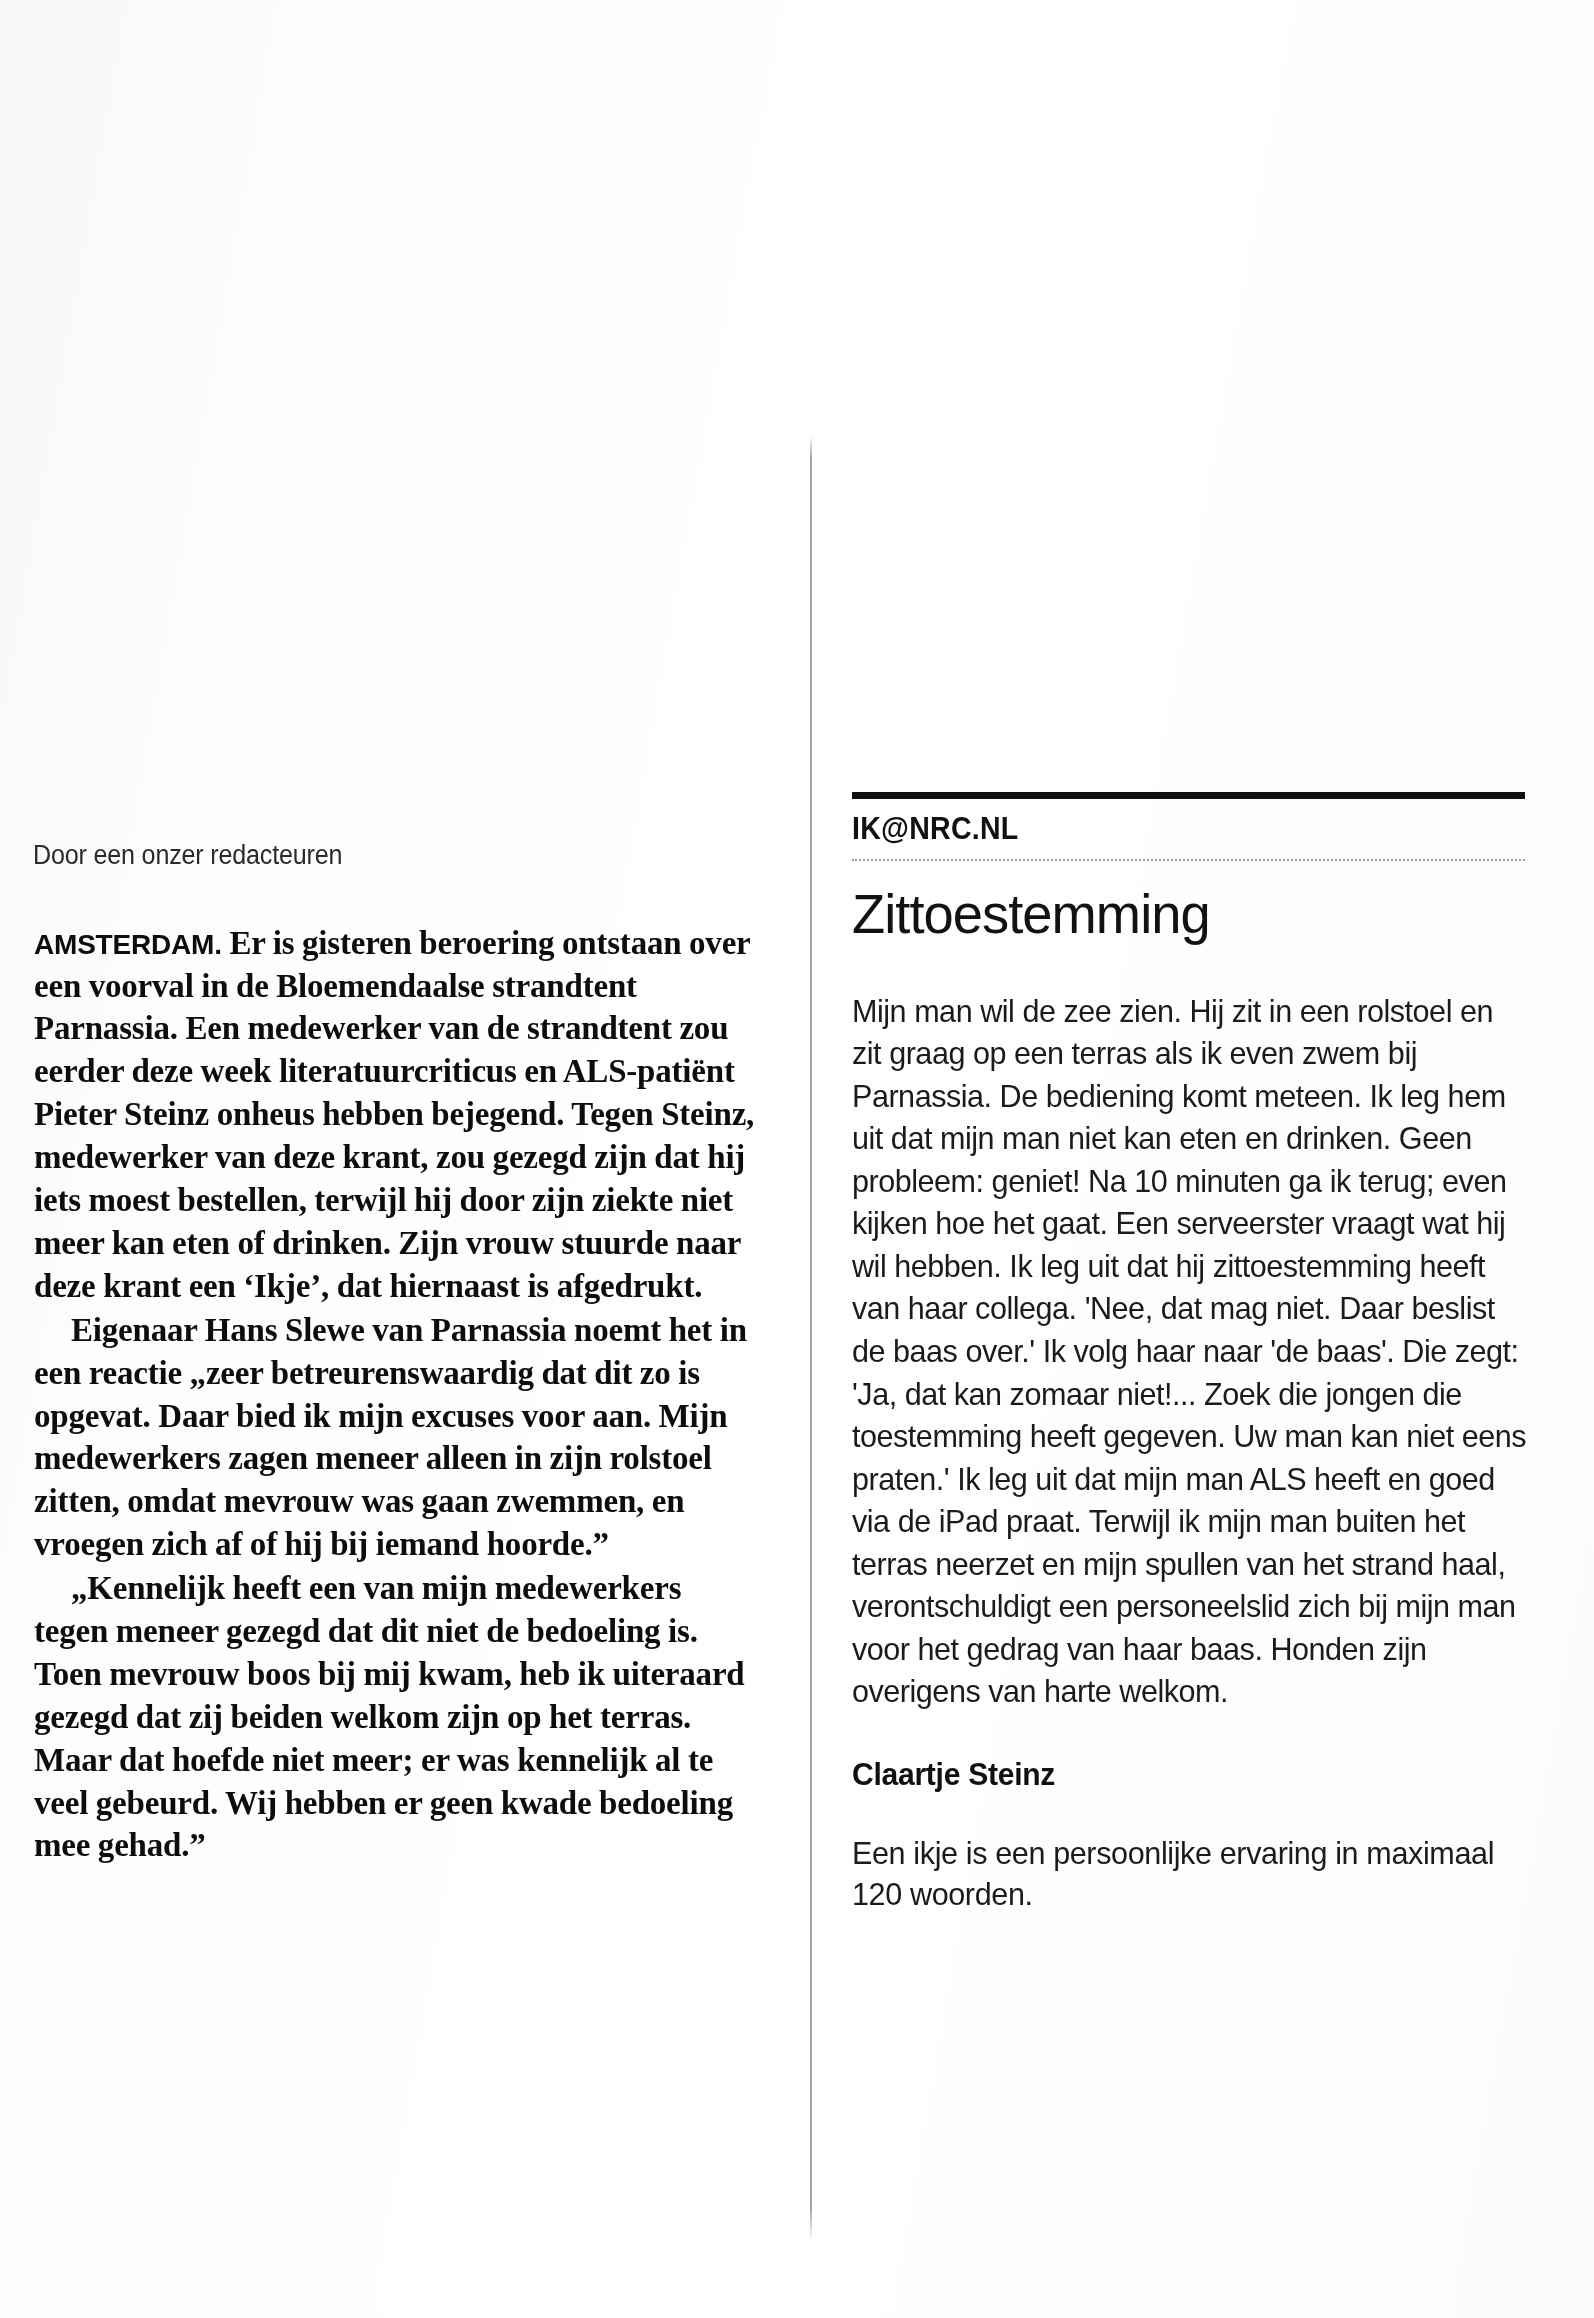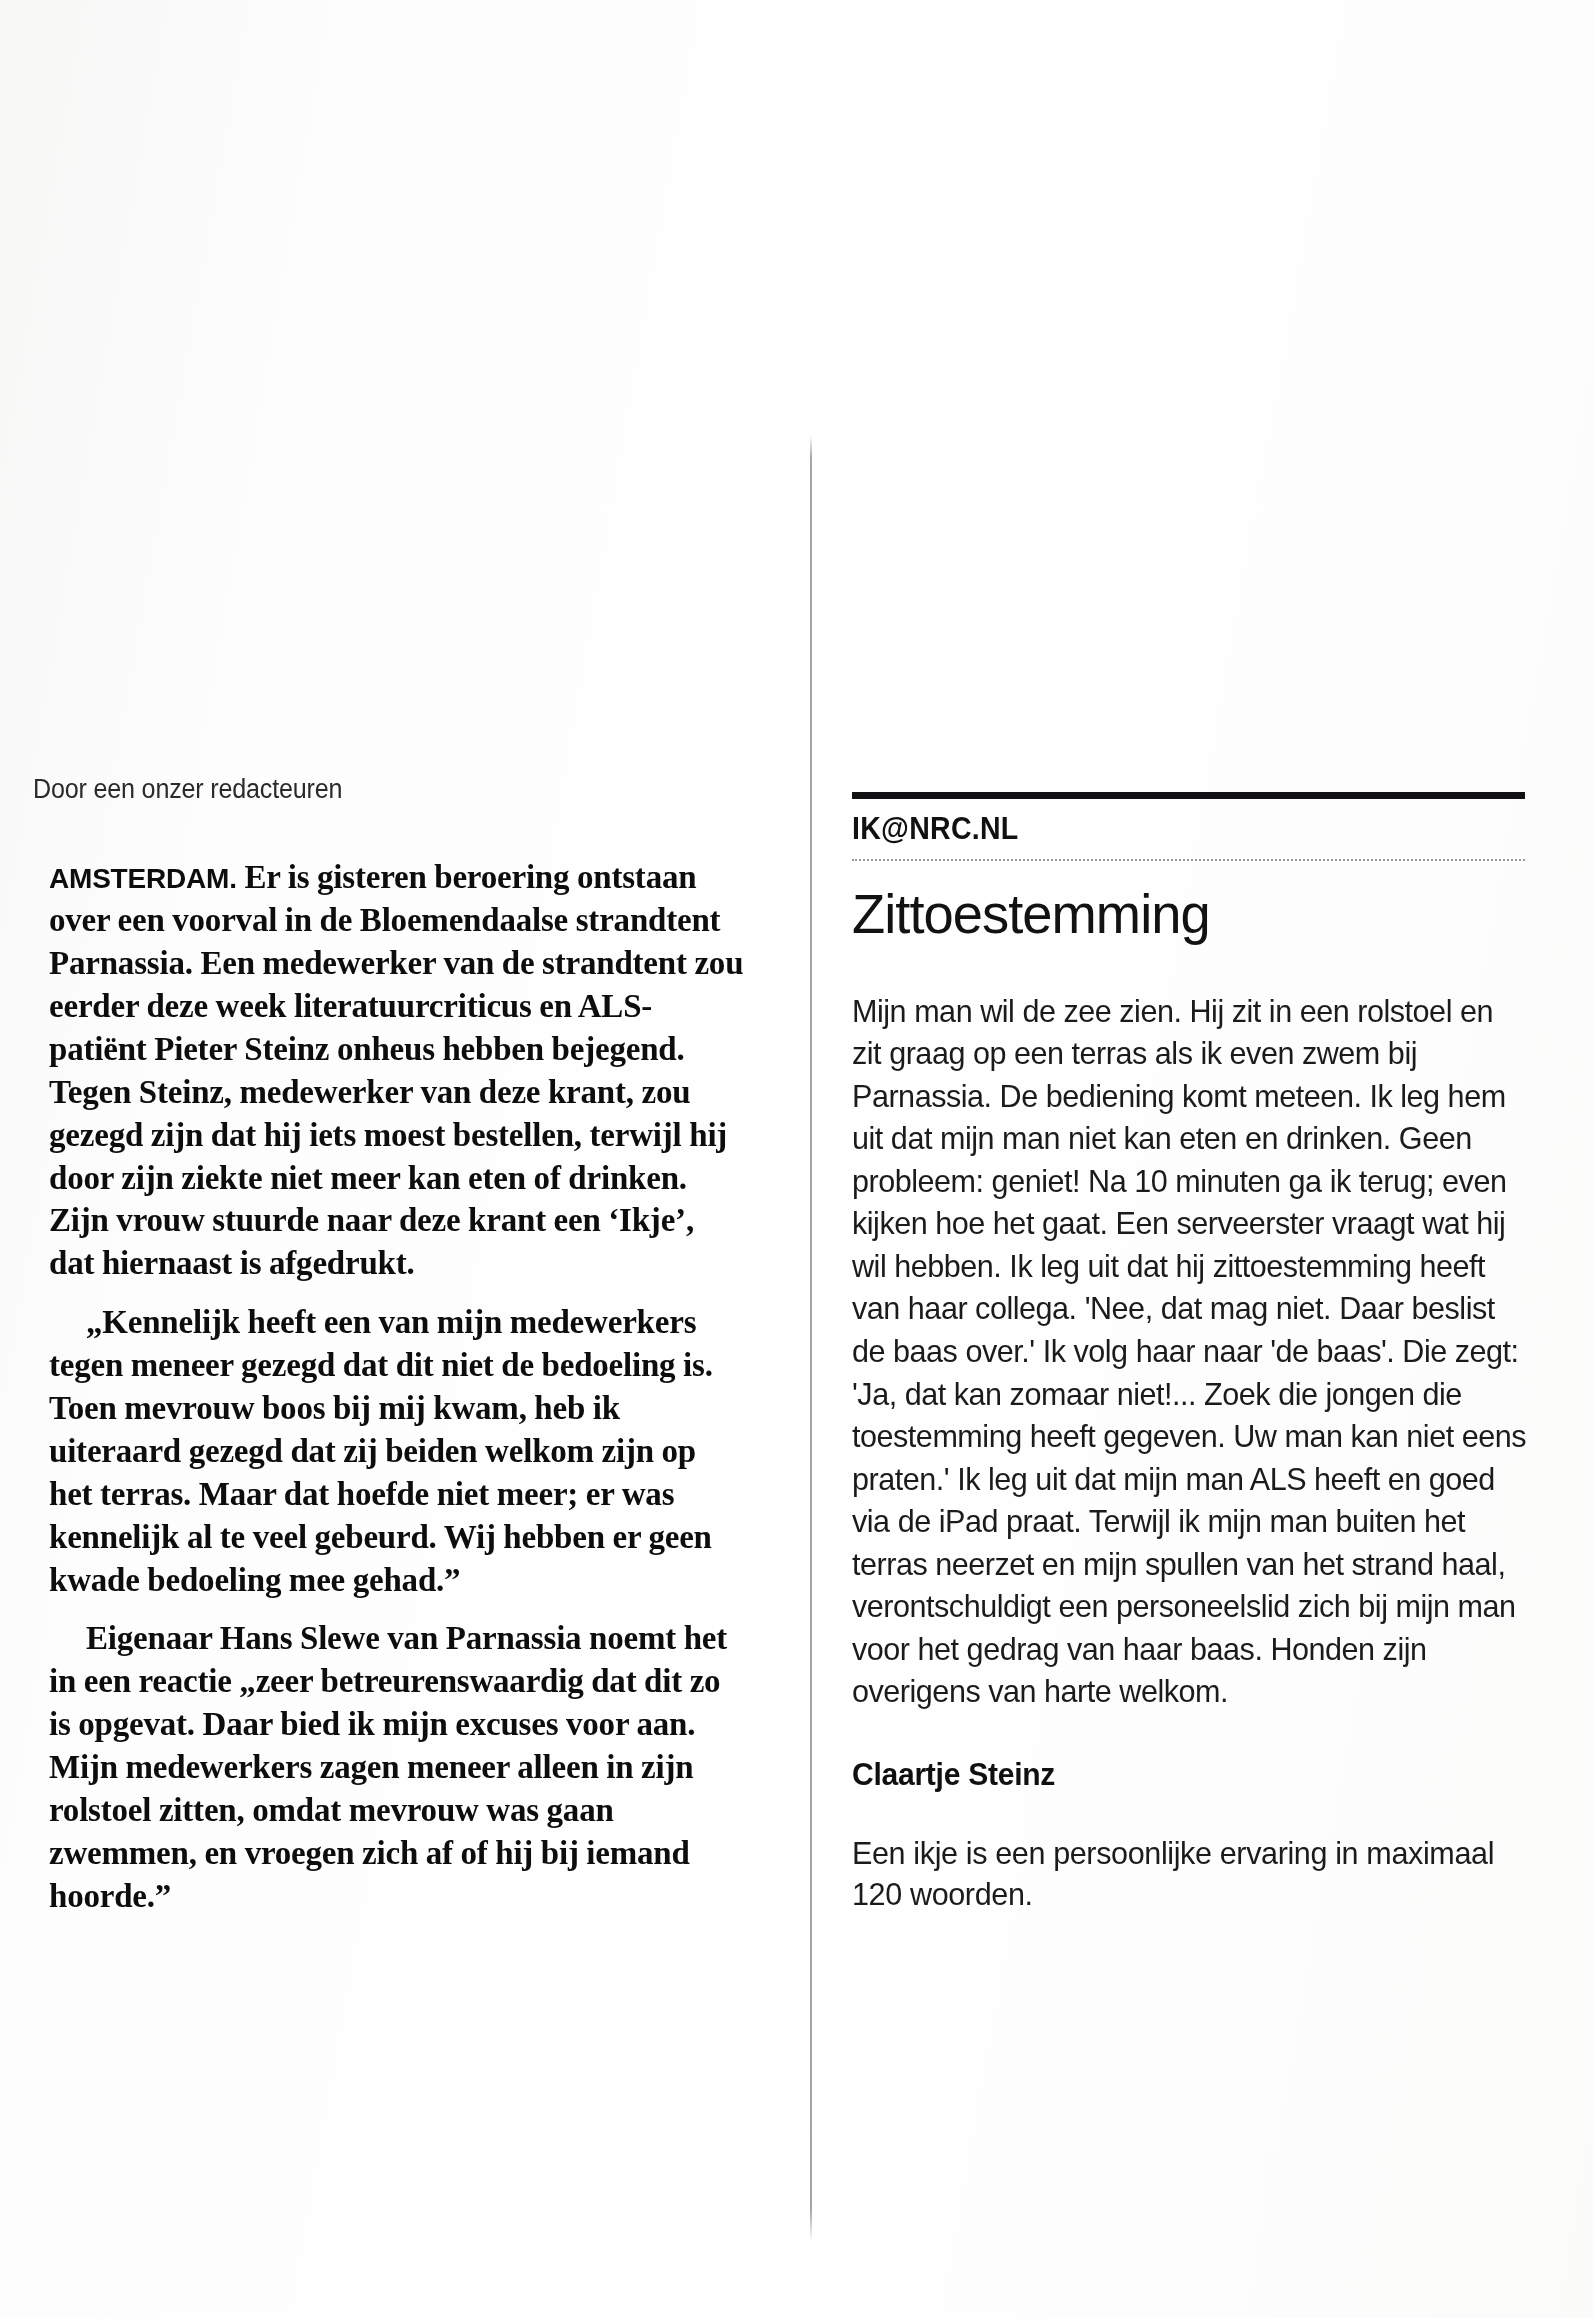--- a/index.html
+++ b/index.html
@@ -95,21 +95,21 @@
     font-weight: 700;
     font-size: 33px;
     line-height: 1.30;
     color: #0d0d0e;
     letter-spacing: -0.2px;
     margin: 0;
     text-align: left;
     word-spacing: -0.4px;
   }
   .lead-body p {
-    margin: 16px;
+    margin: 1px;
   }
   .lead-body p + p {
     text-indent: 37px;
   }
   .dateline {
     font-family: "Liberation Sans", sans-serif;
     font-weight: 700;
     font-size: 28px;
     letter-spacing: -0.2px;
   }
@@ -188,22 +188,22 @@
 
 
   <div class="columns">
 
     <div class="col-left">
 
       <div class="byline">Door een onzer redacteuren</div>
 
       <div class="lead-body">
         <p><span class="dateline">AMSTERDAM.</span><span> Er is gisteren beroering ontstaan over een voorval in de Bloemendaalse strandtent Parnassia. Een medewerker van de strandtent zou eerder deze week literatuurcriticus en ALS-patiënt Pieter Steinz onheus hebben bejegend. Tegen Steinz, medewerker van deze krant, zou gezegd zijn dat hij iets moest bestellen, terwijl hij door zijn ziekte niet meer kan eten of drinken. Zijn vrouw stuurde naar deze krant een ‘Ikje’, dat hiernaast is afgedrukt.</span></p>
+        <p>Eigenaar Hans Slewe van Parnassia noemt het in een reactie „zeer betreurenswaardig dat dit zo is opgevat. Daar bied ik mijn excuses voor aan. Mijn medewerkers zagen meneer alleen in zijn rolstoel zitten, omdat mevrouw was gaan zwemmen, en vroegen zich af of hij bij iemand hoorde.”</p>
         <p>„Kennelijk heeft een van mijn medewerkers tegen meneer gezegd dat dit niet de bedoeling is. Toen mevrouw boos bij mij kwam, heb ik uiteraard gezegd dat zij beiden welkom zijn op het terras. Maar dat hoefde niet meer; er was kennelijk al te veel gebeurd. Wij hebben er geen kwade bedoeling mee gehad.”</p>
-        <p>Eigenaar Hans Slewe van Parnassia noemt het in een reactie „zeer betreurenswaardig dat dit zo is opgevat. Daar bied ik mijn excuses voor aan. Mijn medewerkers zagen meneer alleen in zijn rolstoel zitten, omdat mevrouw was gaan zwemmen, en vroegen zich af of hij bij iemand hoorde.”</p>
       </div>
 
     </div>
 
     <div class="divider"></div>
 
     <div class="col-right">
 
       <div class="rule-thick"></div>
 

